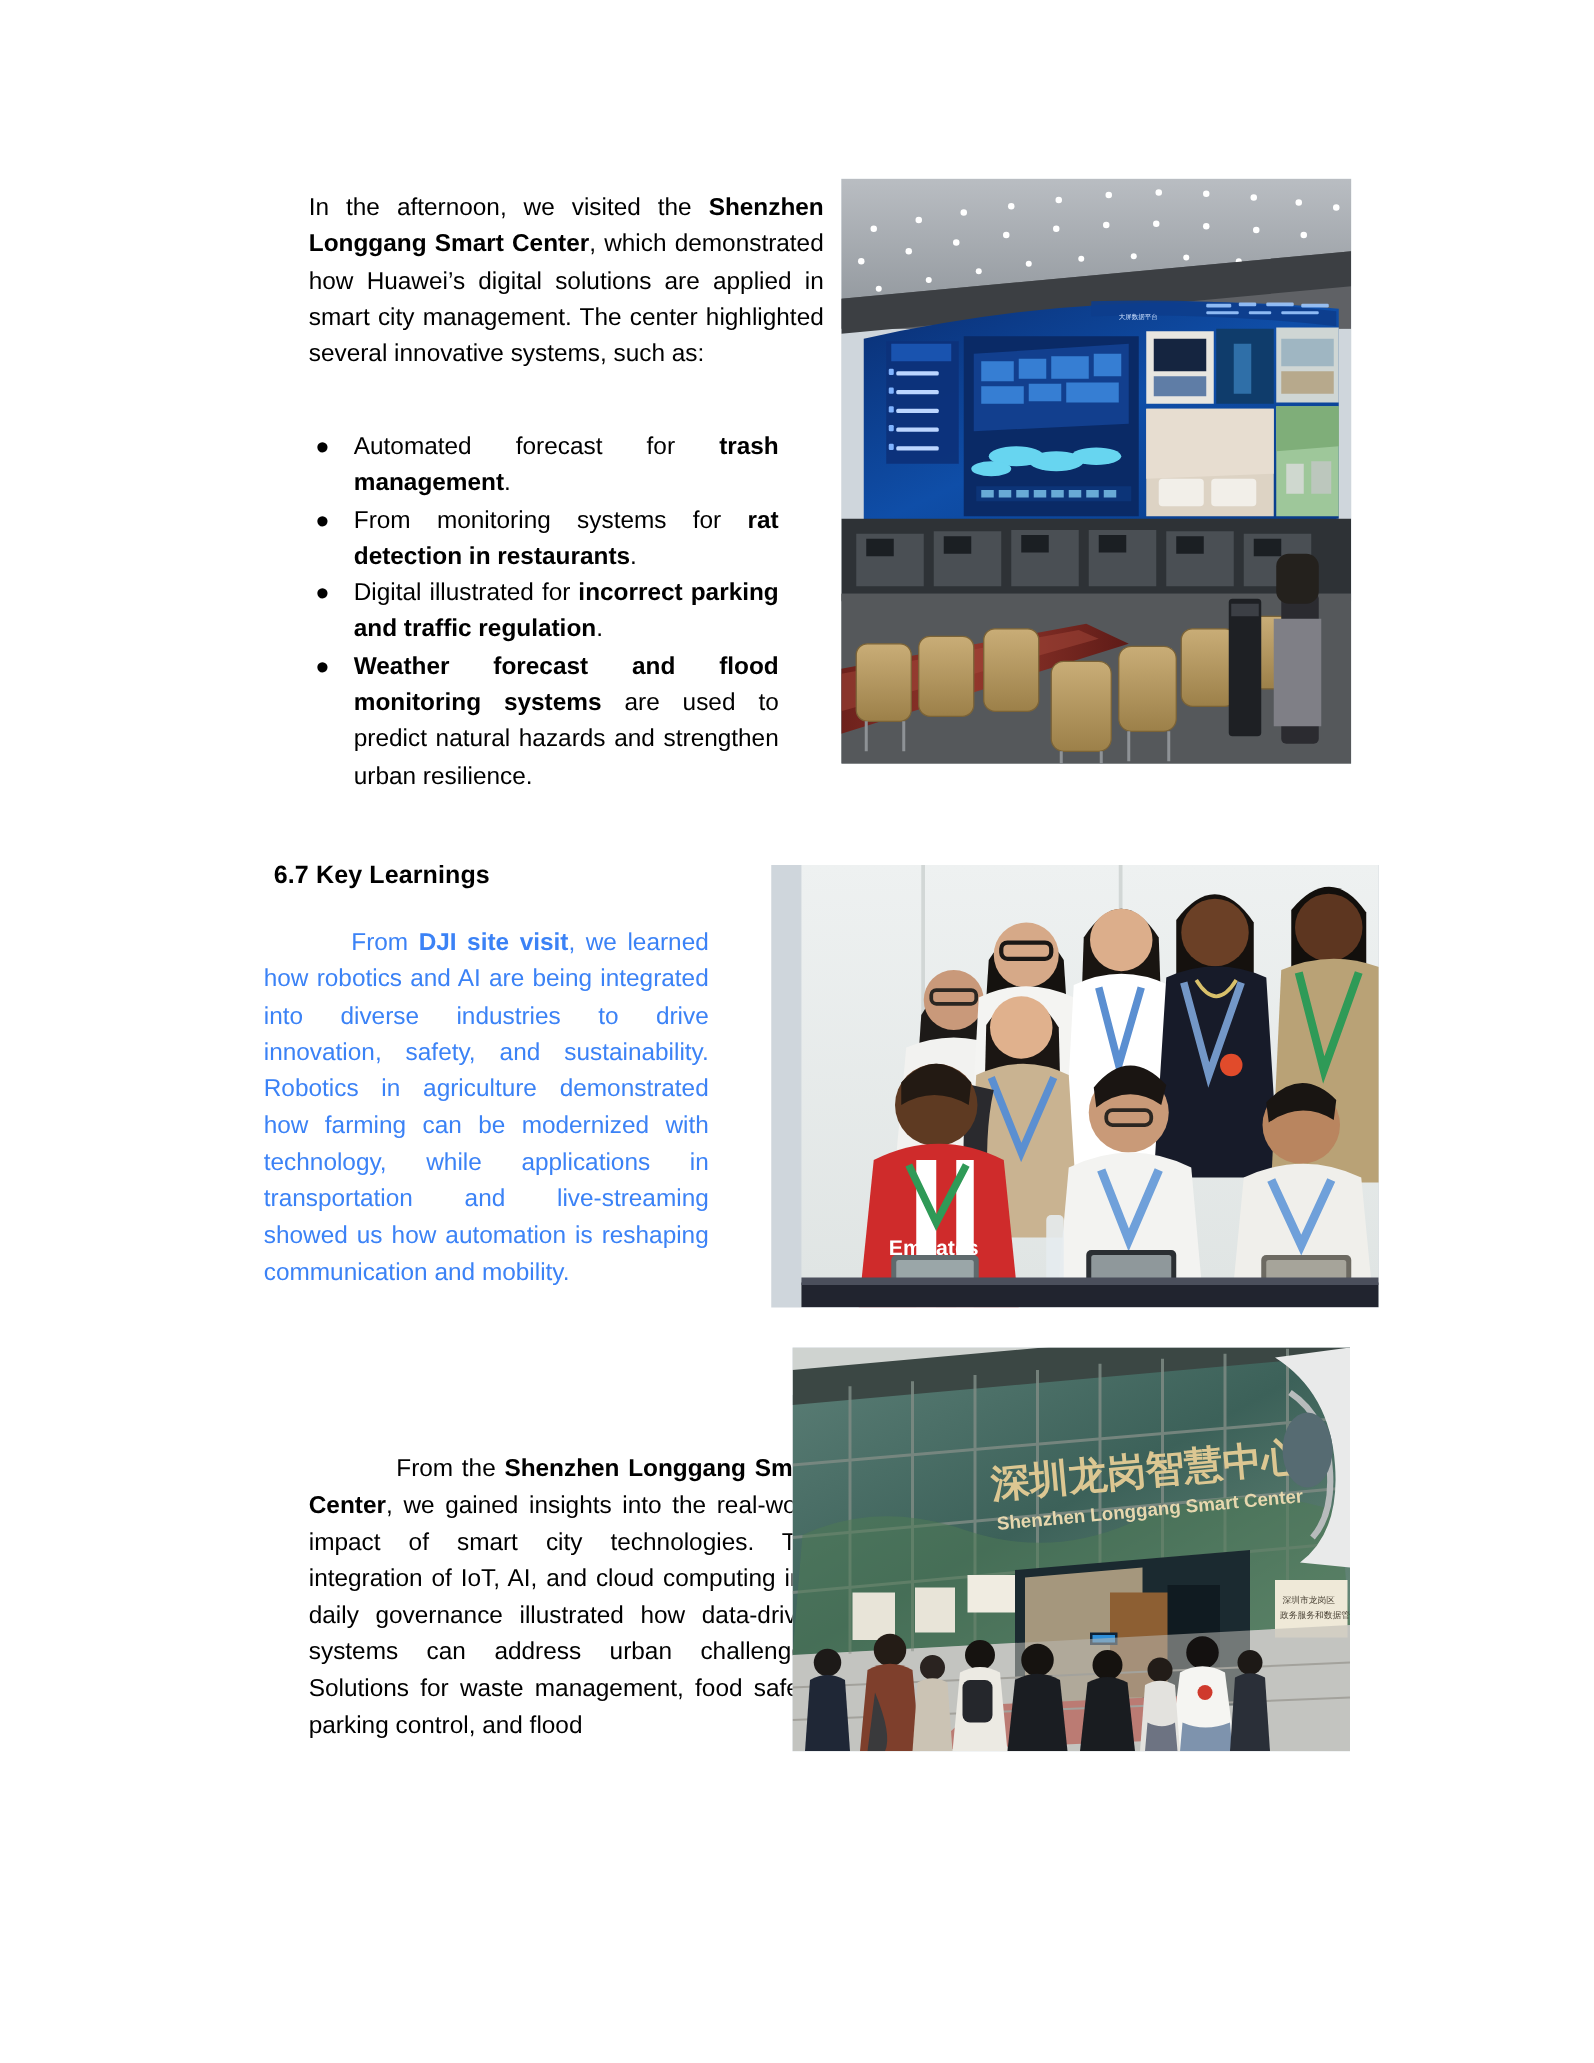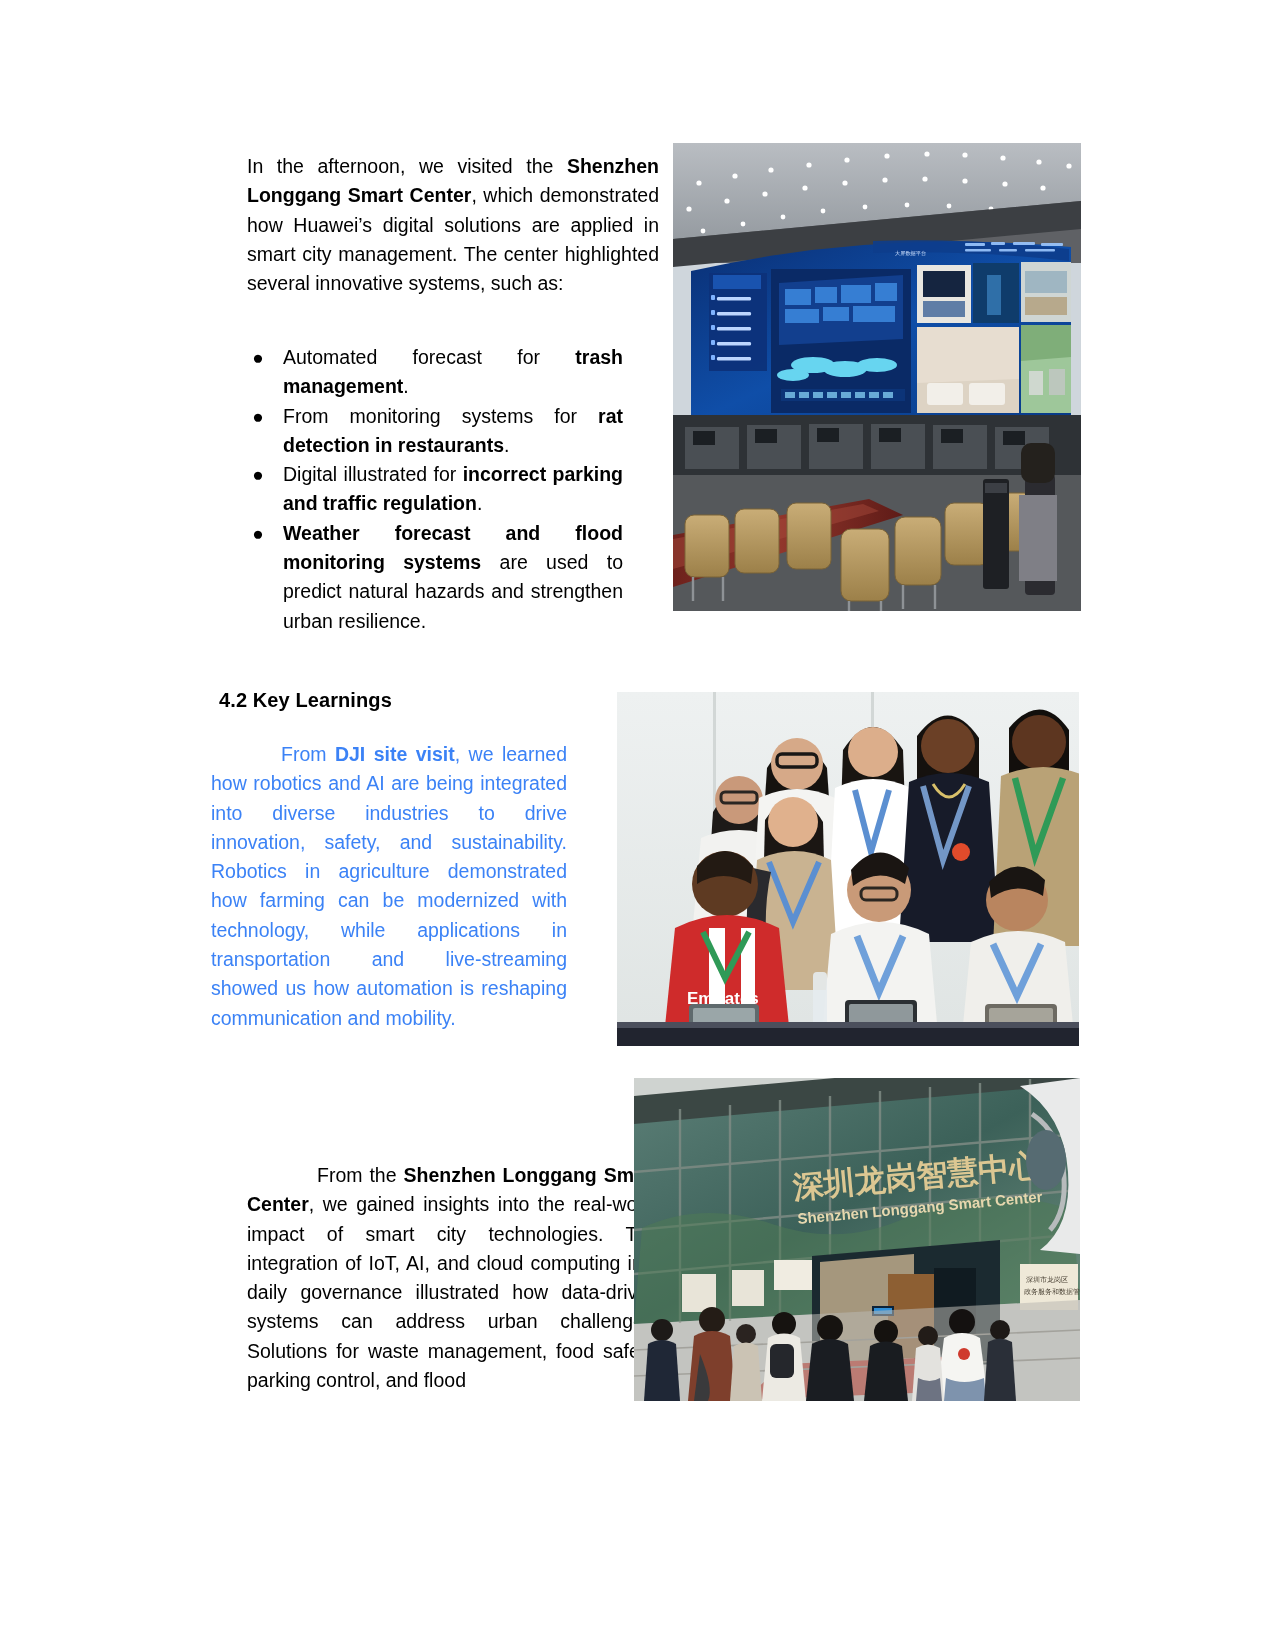--- a/index.html
+++ b/index.html
@@ -94,21 +94,21 @@
 
   
   .photo {
     position: absolute;
     overflow: hidden;
     background: #cfd6dc;
   }
   .photo svg { display: block; width: 100%; height: 100%; }
 
   #photo-control-room { left: 673px; top: 143px;  width: 408px; height: 468px; }
-  #photo-students     { left: 617px; top: 692px;  width: 462px; height: 354px; }
+  #photo-students     { left: 617px; top: 692px;  width: 462px; height: 354px; padding-left: 24px; }
   #photo-entrance     { left: 634px; top: 1078px; width: 446px; height: 323px; }
 </style>
 </head>
 <body>
 
 <div class="page">
 
   <div class="txt-col-narrow" id="para-intro">
     <span>In the afternoon, we visited the </span><b>Shenzhen Longgang Smart Center</b><span>, which demonstrated how Huawei’s digital solutions are applied in smart city management. The center highlighted several innovative systems, such as:</span>
   </div>
@@ -125,21 +125,21 @@
     <li>
       <span class="bullet">●</span>
       <span>Digital illustrated for </span><b>incorrect parking and traffic regulation</b><span>.</span>
     </li>
     <li>
       <span class="bullet">●</span>
       <span></span><b>Weather forecast and flood monitoring systems</b><span> are used to predict natural hazards and strengthen urban resilience.</span>
     </li>
   </ul>
 
-  <div id="heading-42">4.2 Key Learnings</div>
+  <div id="heading-42">6.7 Key Learnings</div>
 
   <div class="txt-col-narrow2" id="para-dji">
     <span class="indent"></span><span>From </span><b>DJI site visit</b><span>, we learned how robotics and AI are being integrated into diverse industries to drive innovation, safety, and sustainability. Robotics in agriculture demonstrated how farming can be modernized with technology, while applications in transportation and live-streaming showed us how automation is reshaping communication and mobility.</span>
   </div>
 
   <div class="txt-col-narrow" id="para-slsc">
     <span class="indent"></span><span>From the </span><b>Shenzhen Longgang Smart Center</b><span>, we gained insights into the real-world impact of smart city technologies. The integration of IoT, AI, and cloud computing into daily governance illustrated how data-driven systems can address urban challenges. Solutions for waste management, food safety, parking control, and flood</span>
   </div>
 
   <div class="photo" id="photo-control-room">

